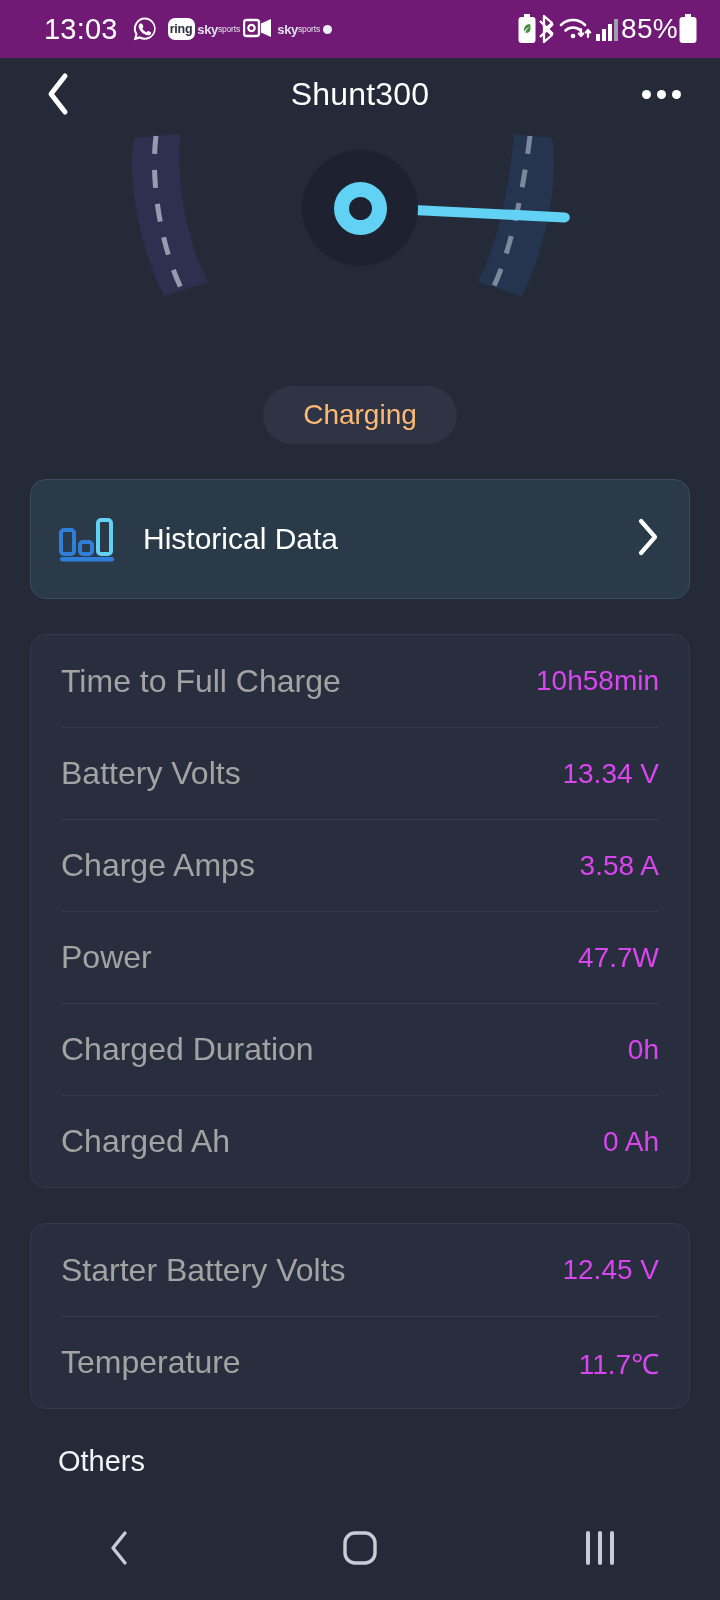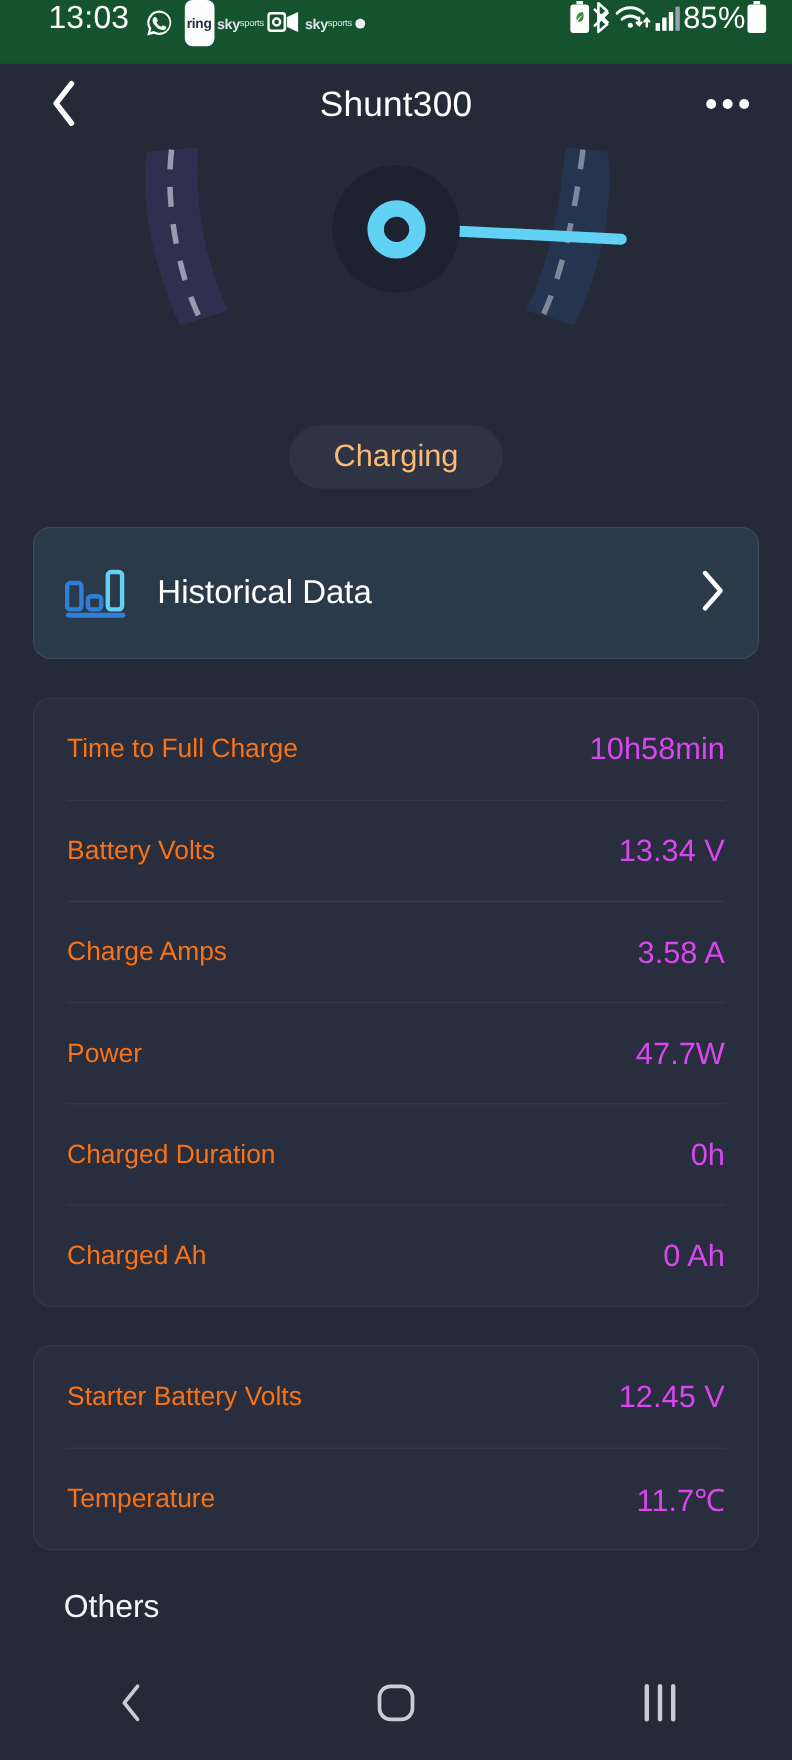--- a/index.html
+++ b/index.html
@@ -12,35 +12,35 @@
   #app {
     position: relative;
     width: 720px; height: 1600px;
     background: #252a38;
     display: flex; flex-direction: column;
   }
 
   
   .statusbar {
     height: 58px; flex: 0 0 58px;
-    display: flex; align-items: flex-start;
+    display: flex; align-items: center;
     padding: 0 22px 0 44px;
-    background: #14532d;
+    background: #701a75;
   }
   .sb-clock {
     color: #ffffff; font-size: 29px; letter-spacing: .2px;
     font-family: "Liberation Sans", sans-serif;
   }
   .sb-left-icons { display: flex; align-items: center; gap: 9px; margin-left: 13px; }
   .sb-right { margin-left: auto; display: flex; align-items: center; }
   .sb-battpct { color: #fff; font-size: 28px; letter-spacing: .3px; }
 
   .ic { display: block; }
   .ring-badge {
-    width: 27px; height: 42px; border-radius: 7px; background: #fdfdfd;
+    width: 27px; height: 22px; border-radius: 7px; background: #fdfdfd;
     color: #2b3040; font-size: 12.5px; font-weight: bold;
     display: flex; align-items: center; justify-content: center;
     letter-spacing: -.2px;
   }
   .sky-badge {
     width: 30px; height: 27px; display: flex; flex-direction: row;
     align-items: center; justify-content: center; line-height: 1;
     color: #dfe2e8;
   }
   .sky-badge .s1 { font-size: 13px; font-weight: bold; letter-spacing: -.3px; }
@@ -135,21 +135,21 @@
   .hist-icon { width: 58px; height: 46px; flex: 0 0 58px; position: relative; }
   .hist-label { color: #ffffff; font-size: 30px; margin-left: 26px; }
   .hist-chev { margin-left: auto; }
 
   .card.rows { margin-top: 35px; padding: 0 30px; }
   .row {
     height: 92px; display: flex; align-items: center;
     border-top: 1px solid #333b4b;
   }
   .row:first-child { border-top: none; }
-  .row-label { color: #f97316; font-size: 24px; }
+  .row-label { color: #a3a3a3; font-size: 32px; }
   .row-value { margin-left: auto; color: #d946ef; font-size: 28px; }
 
   .section-title {
     color: #f2f4f7; font-size: 29px;
     margin: 36px 0 18px 58px;
   }
 
   
   .navbar {
     height: 104px; flex: 0 0 104px;

